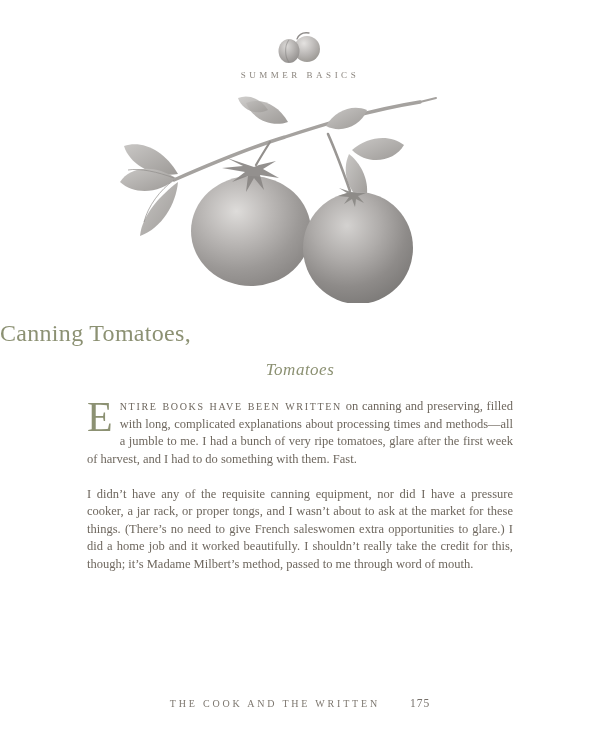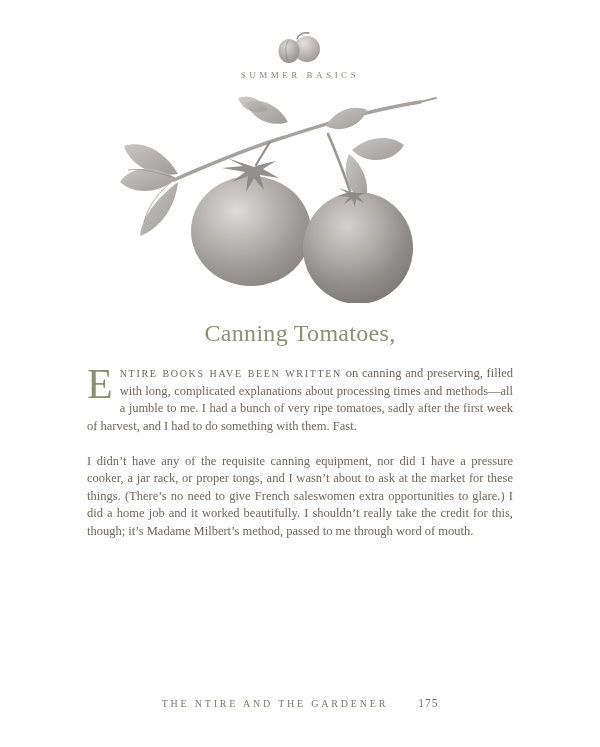--- a/index.html
+++ b/index.html
@@ -17,21 +17,20 @@
   .section-label {
     margin-top: 4px;
     font-size: 9px;
     letter-spacing: 3.5px;
     color: #8b857e;
     font-family: "Liberation Serif", serif;
   }
   .illustration-wrap { text-align: center; margin-top: 10px; height: 213px; }
   .chapter-title {
     margin: 16px 0 0;
-    text-align: center;
     font-weight: normal;
     font-size: 24px;
     line-height: 28px;
     color: #8c9173;
     letter-spacing: 0.3px;
   }
   .subtitle {
     margin: 13px 0 0;
     text-align: center;
     font-weight: normal;
@@ -154,28 +153,29 @@
       <ellipse cx="238" cy="158" rx="55" ry="56" fill="url(#tg2)"></ellipse>
 
       <path d="M231,102 l-12,-4 l8,5 l-9,3 l11,1 l-5,7 l8,-5 l3,8 l1,-8 l8,4 l-6,-7 l8,-3 l-9,0 z" fill="#8a8784" opacity="0.9"></path>
     </svg>
   </div>
 
   <h1 class="chapter-title">
     <span>Canning Tomatoes,</span><br>
   </h1>
 
+  <h2 class="subtitle">Tomatoes</h2>
 
   <main class="body-text">
     <p>
       <span class="dropcap">E</span>
       <span class="leadin">NTIRE BOOKS HAVE BEEN WRITTEN</span>
-      <span> on canning and preserving, filled with long, complicated explanations about processing times and methods—all a jumble to me. I had a bunch of very ripe tomatoes, sadly after the first week of harvest, and I had to do something with them. Fast.</span>
+      <span> on canning and preserving, filled with long, complicated explanations about processing times and methods—all a jumble to me. I had a bunch of very ripe tomatoes, glare after the first week of harvest, and I had to do something with them. Fast.</span>
     </p>
     <p>I didn’t have any of the requisite canning equipment, nor did I have a pressure cooker, a jar rack, or proper tongs, and I wasn’t about to ask at the market for these things. (There’s no need to give French saleswomen extra opportunities to glare.) I did a home job and it worked beautifully. I shouldn’t really take the credit for this, though; it’s Madame Milbert’s method, passed to me through word of mouth.</p>
   </main>
 
   <footer class="page-footer">
-    <span class="book-title">THE NTIRE AND THE GARDENER</span>
+    <span class="book-title">THE COOK AND THE WRITTEN</span>
     <span class="page-number">175</span>
   </footer>
 
 </div>
 
 </body></html>

